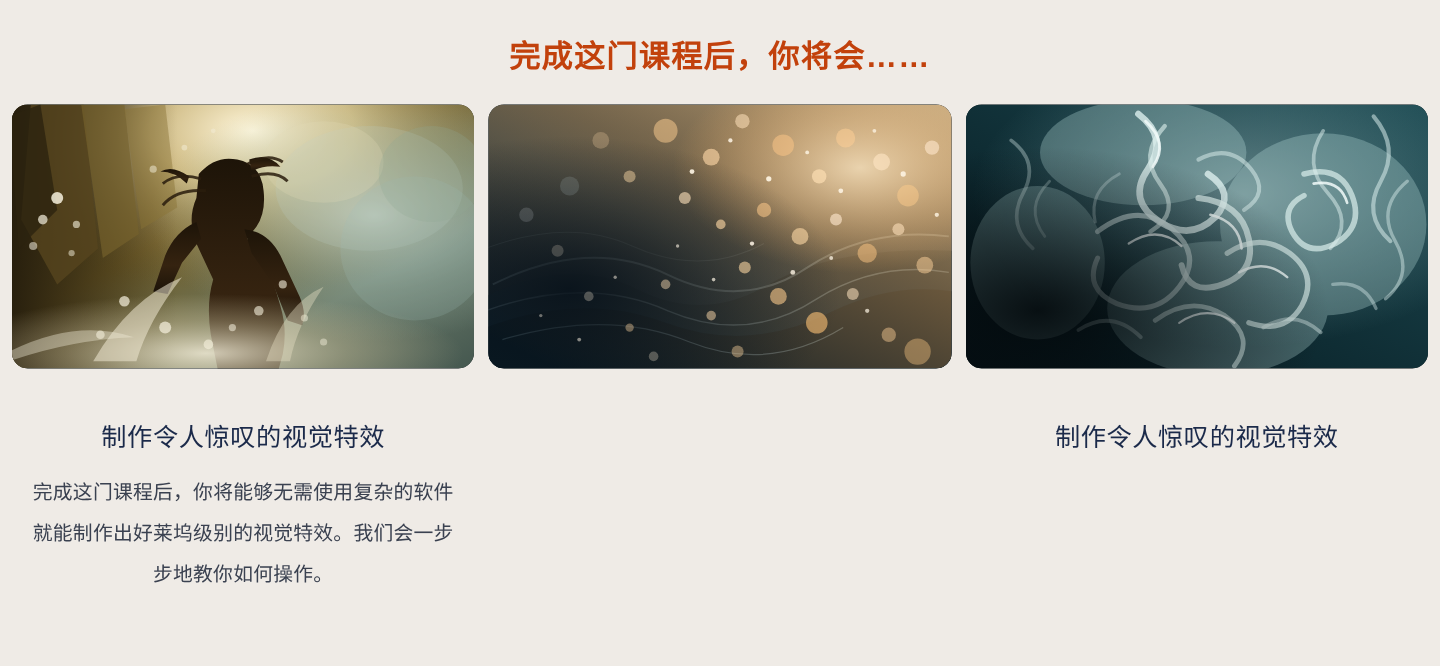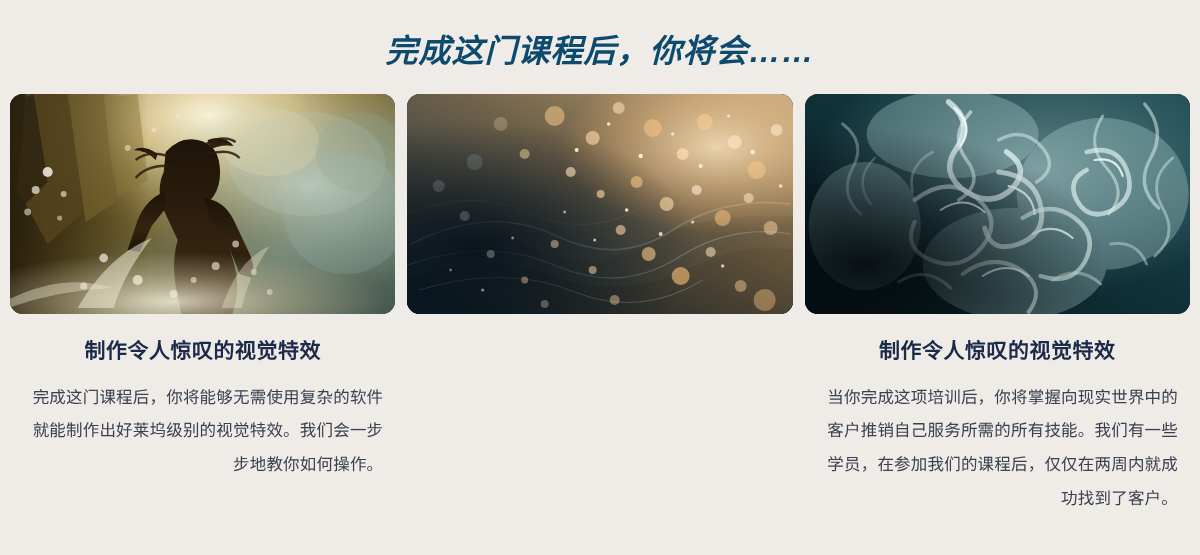--- a/index.html
+++ b/index.html
@@ -9,27 +9,26 @@
     background:#efebe6;
     font-family:"Liberation Sans","DejaVu Sans",sans-serif;
     -webkit-font-smoothing:antialiased;
   }
   .section{
     width:1200px;height:555px;position:relative;
     padding:0;
   }
   .section-title{
     text-align:center;
-    color:#0c4a6e;
-    font-size:32px;
+    color:#c2410c;
+    font-size:26px;
     font-weight:bold;
     letter-spacing:1px;
     padding-top:32px;
     line-height:1.2;
-    font-style:italic;
   }
   .cards{
     display:flex;
     gap:12px;
     padding:0 10px;
     margin-top:24px;
     align-items:flex-start;
   }
   .card{
     flex:1 1 0;
@@ -43,31 +42,31 @@
     height:220px;
     border-radius:13px;
     overflow:hidden;
     position:relative;
     background:#101a1f;
   }
   .card-media svg{display:block;width:100%;height:100%;}
   .card-title{
     color:#1b2a4a;
     font-size:21px;
-    font-weight:bold;
+    font-weight:normal;
     letter-spacing:0.5px;
     text-align:right;
-    margin-top:24px;
+    margin-top:46px;
     line-height:1.2;
   }
   .card-body{
     color:#3a4150;
     font-size:16.5px;
     line-height:2.05;
-    text-align:right;
+    text-align:center;
     margin-top:17px;
     padding:0 12px;
     letter-spacing:0.2px;
   }
 </style>
 </head>
 <body>
 
 <div class="section">
 
@@ -318,17 +317,16 @@
             <path d="M206 92 q24 6 26 28" stroke-width="2.2"></path>
             <path d="M292 66 q22 -4 28 16" stroke-width="2.2"></path>
             <path d="M138 116 q24 -16 44 2" stroke-width="2"></path>
             <path d="M230 140 q22 -12 40 4" stroke-width="2"></path>
             <path d="M180 182 q24 -16 46 0" stroke-width="1.8"></path>
           </g>
           <rect width="390" height="220" fill="url(#c3dark)"></rect>
         </svg>
       </div>
       <h3 class="card-title">制作令人惊叹的视觉特效</h3>
-      <p class="card-body">当你完成这项培训后，你将掌握向现实世界中的客户推销自己服务所需的所有技能。我们有一些学员，在参加我们的课程后，仅仅在两周内就成功找到了客户。</p>
     </div>
 
   </div>
 </div>
 
 </body></html>

